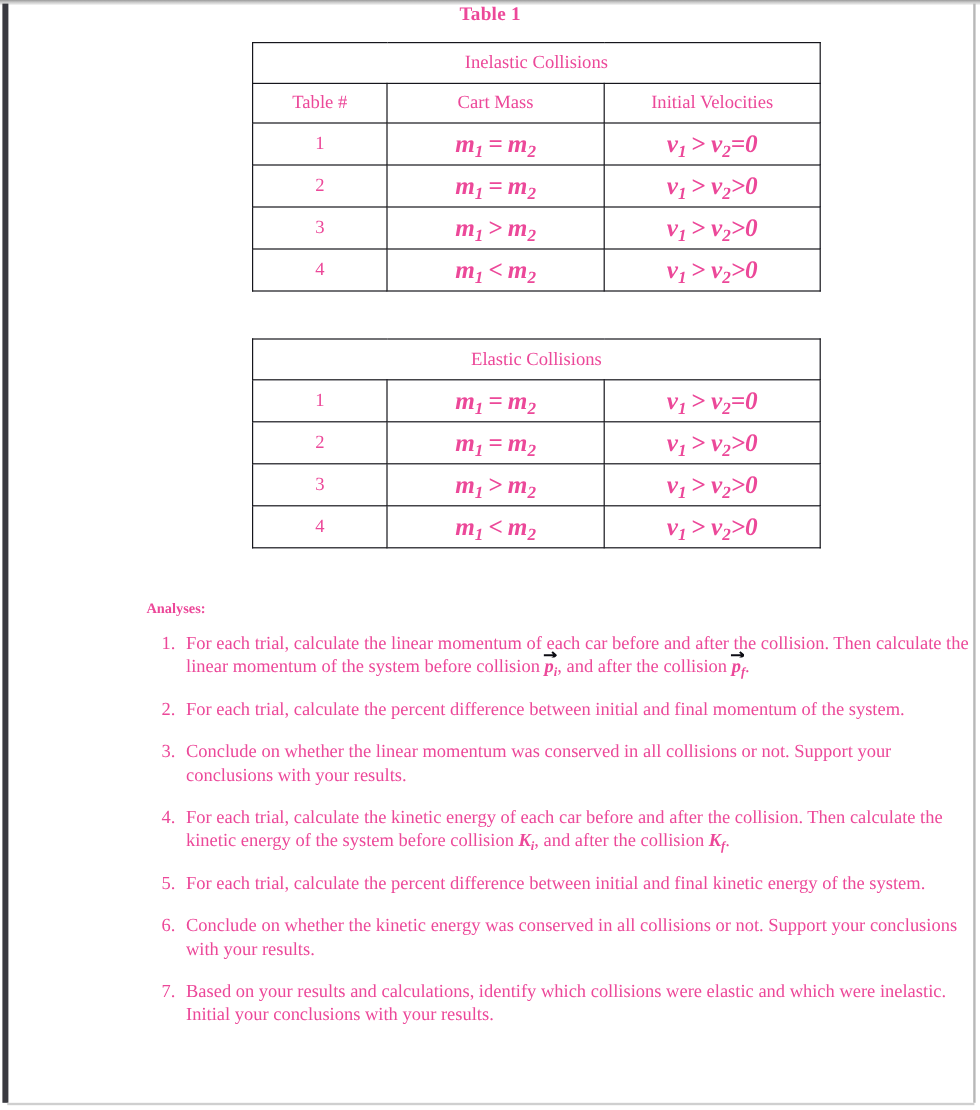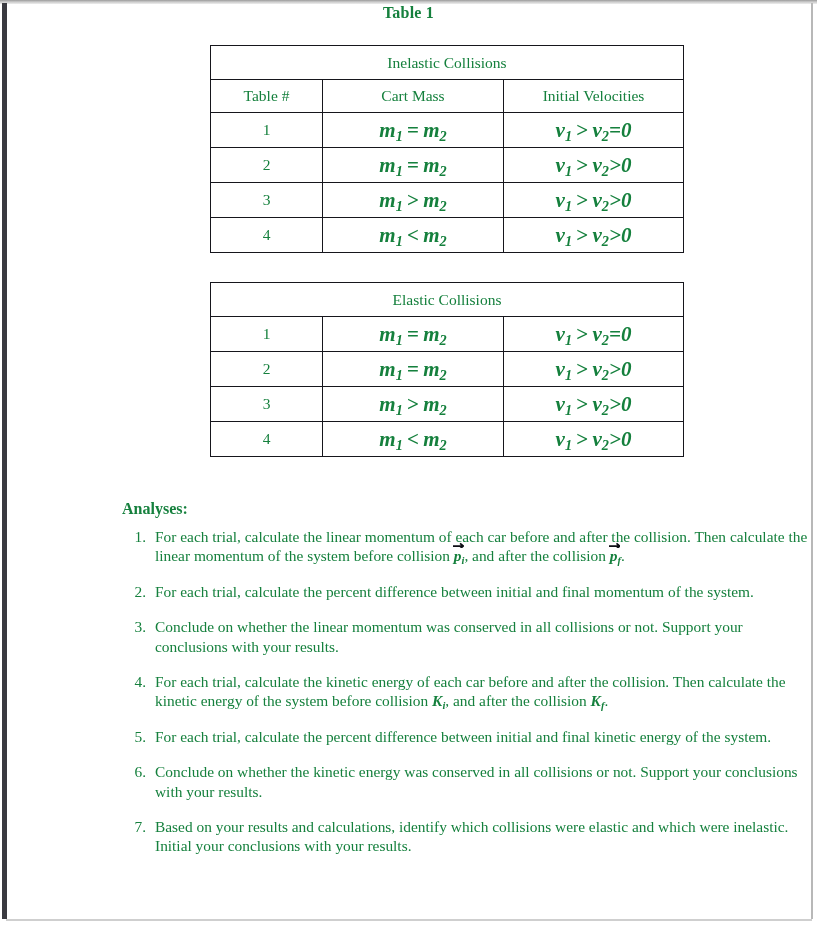--- a/index.html
+++ b/index.html
@@ -8,21 +8,21 @@
     padding: 0;
     background: #ffffff;
   }
   .page {
     position: relative;
     width: 817px;
     height: 925px;
     background: #ffffff;
     overflow: hidden;
     font-family: "Liberation Serif", "DejaVu Serif", serif;
-    color: #15803d;
+    color: #ec4899;
     box-sizing: border-box;
   }
   
   .edge-top {
     position: absolute;
     top: 0; left: 0;
     width: 817px; height: 4px;
     background: linear-gradient(to bottom, #9a9a9a 0%, #c9c9c9 45%, #eeeeee 100%);
   }
   .edge-left {
@@ -100,21 +100,21 @@
     vertical-align: -0.28em;
     line-height: 0;
   }
   .op-sp { font-weight: bold; font-style: normal; }
 
   
   .analyses-heading {
     position: absolute;
     top: 500px;
     left: 122px;
-    font-size: 16px;
+    font-size: 12px;
     font-weight: bold;
   }
   ol.analyses-list {
     position: absolute;
     top: 527px;
     left: 122px;
     width: 658px;
     margin: 0;
     padding: 0 0 0 28px;
     list-style-position: outside;
@@ -170,21 +170,21 @@
 
 <div class="page">
 
   <div class="edge-top"></div>
   <div class="edge-left"></div>
   <div class="edge-right"></div>
   <div class="edge-bottom"></div>
 
   <div class="doc-title">Table 1</div>
 
-  <table class="collision-table" id="table-inelastic" style="top:45px; left:210px;border-radius:25px;">
+  <table class="collision-table" id="table-inelastic" style="top:35px; left:210px;border-radius:25px;">
       <colgroup>
         <col class="col-trial">
         <col class="col-mass">
         <col class="col-vel">
       </colgroup>
       <tbody>
         <tr>
           <td colspan="3" class="caption-cell">Inelastic Collisions</td>
         </tr>
         <tr>

